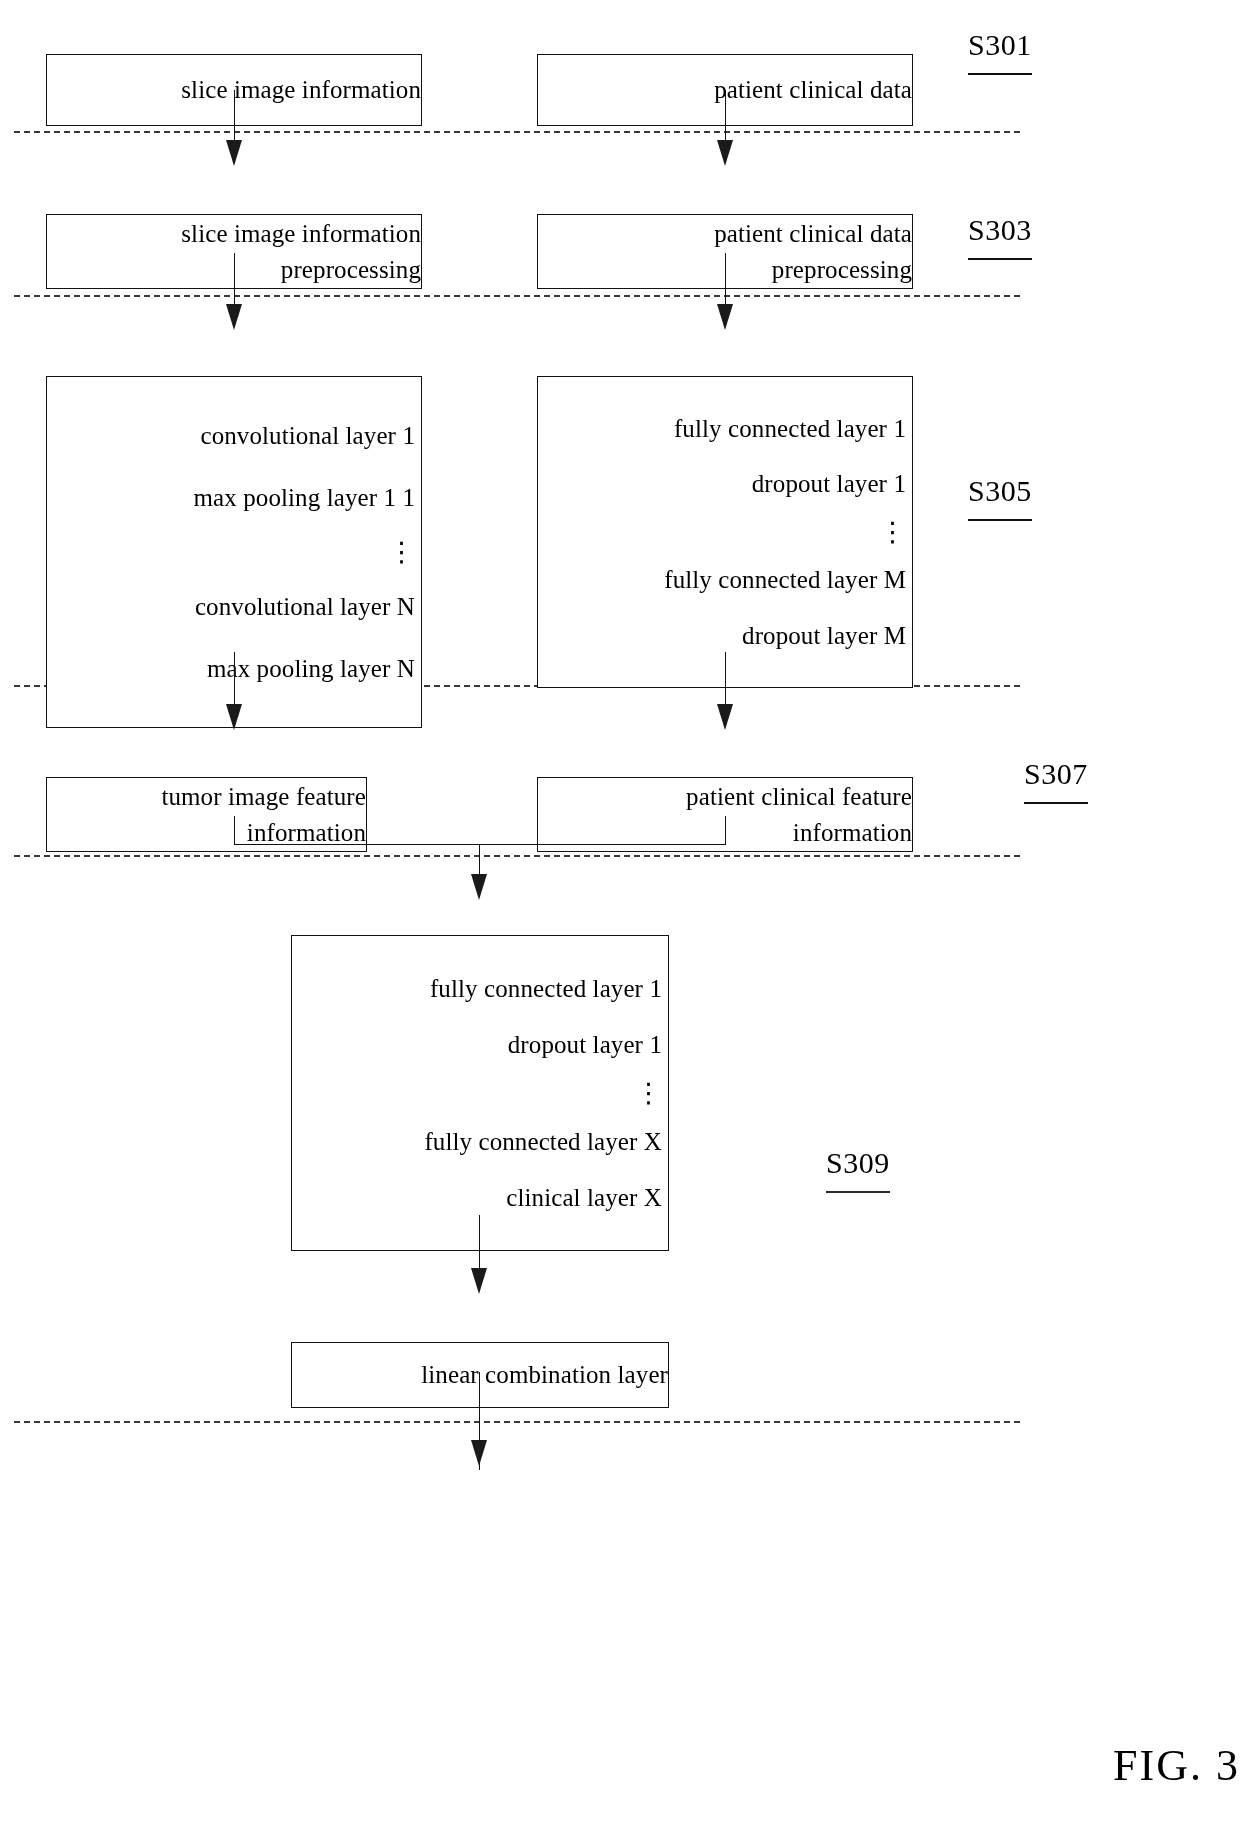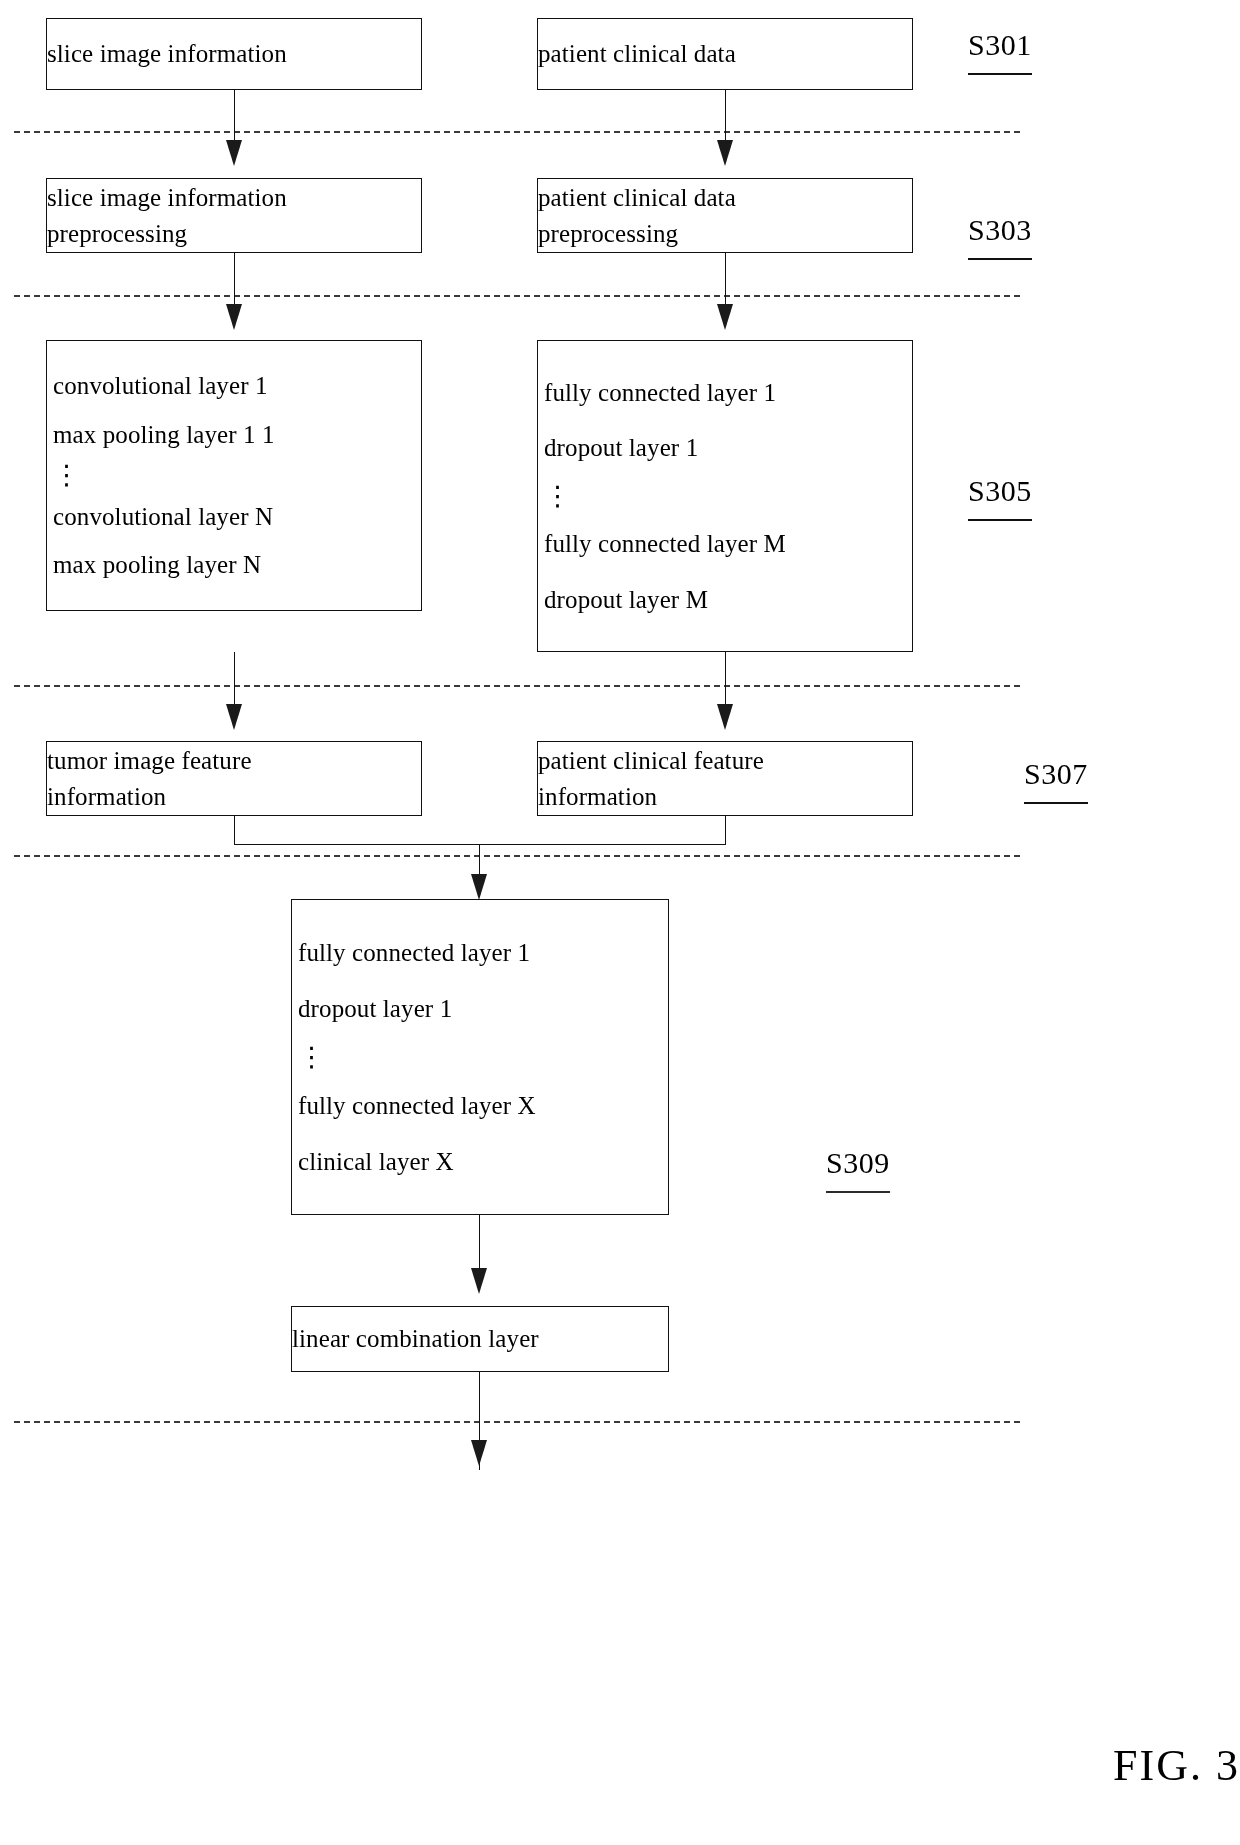--- a/index.html
+++ b/index.html
@@ -20,26 +20,27 @@
   }
 
   
   .box {
     position: absolute;
     box-sizing: border-box;
     border: 1.5px solid #111111;
     background: #ffffff;
     display: flex;
     flex-direction: column;
-    align-items: flex-start;
+    align-items: flex-end;
     justify-content: center;
     text-align: center;
     font-size: 25px;
     line-height: 1.42;
     letter-spacing: 0.1px;
+    margin-top: 36px;
   }
   .box .ln { display: block; white-space: nowrap; }
 
   
   .box.stack {
     justify-content: space-evenly;
     padding: 14px 6px;
   }
   .box.stack .ln { margin: 0; }
 
@@ -146,21 +147,21 @@
   <div class="steplabel" style="left:968px; top:192px;margin-top:21px;">
     <span class="txt">S303</span>
   </div>
 
   <div class="vline" style="left:234px; top:253px; height:72px;"></div>
   <div class="arrowhead" style="left:226px; top:304px;"></div>
 
   <div class="vline" style="left:725px; top:253px; height:72px;"></div>
   <div class="arrowhead" style="left:717px; top:304px;"></div>
 
-  <div class="box stack" style="left:46px; top:340px; width:376px; height:271px;">
+  <div class="box stack" style="left:46px; top:340px; width:376px; height:352px;">
     <span class="ln">convolutional layer 1</span>
     <span class="ln">max pooling layer 1 1</span>
     <span class="vdots">⋮</span>
     <span class="ln">convolutional layer N</span>
     <span class="ln">max pooling layer N</span>
   </div>
 
   <div class="box stack" style="left:537px; top:340px; width:376px; height:312px;">
     <span class="ln">fully connected layer 1</span>
     <span class="ln">dropout layer 1</span>
@@ -172,21 +173,21 @@
   <div class="steplabel" style="left:968px; top:474px;">
     <span class="txt">S305</span>
   </div>
 
   <div class="vline" style="left:234px; top:652px; height:72px;"></div>
   <div class="arrowhead" style="left:226px; top:704px;"></div>
 
   <div class="vline" style="left:725px; top:652px; height:72px;"></div>
   <div class="arrowhead" style="left:717px; top:704px;"></div>
 
-  <div class="box" style="left:46px; top:741px; width:376px; height:75px;">
+  <div class="box" style="left:46px; top:741px; width:321px; height:75px;">
     <span class="ln">tumor image feature</span>
     <span class="ln">information</span>
   </div>
 
   <div class="box" style="left:537px; top:741px; width:376px; height:75px;">
     <span class="ln">patient clinical feature</span>
     <span class="ln">information</span>
   </div>
 
   <div class="steplabel" style="left:1024px; top:757px;">

